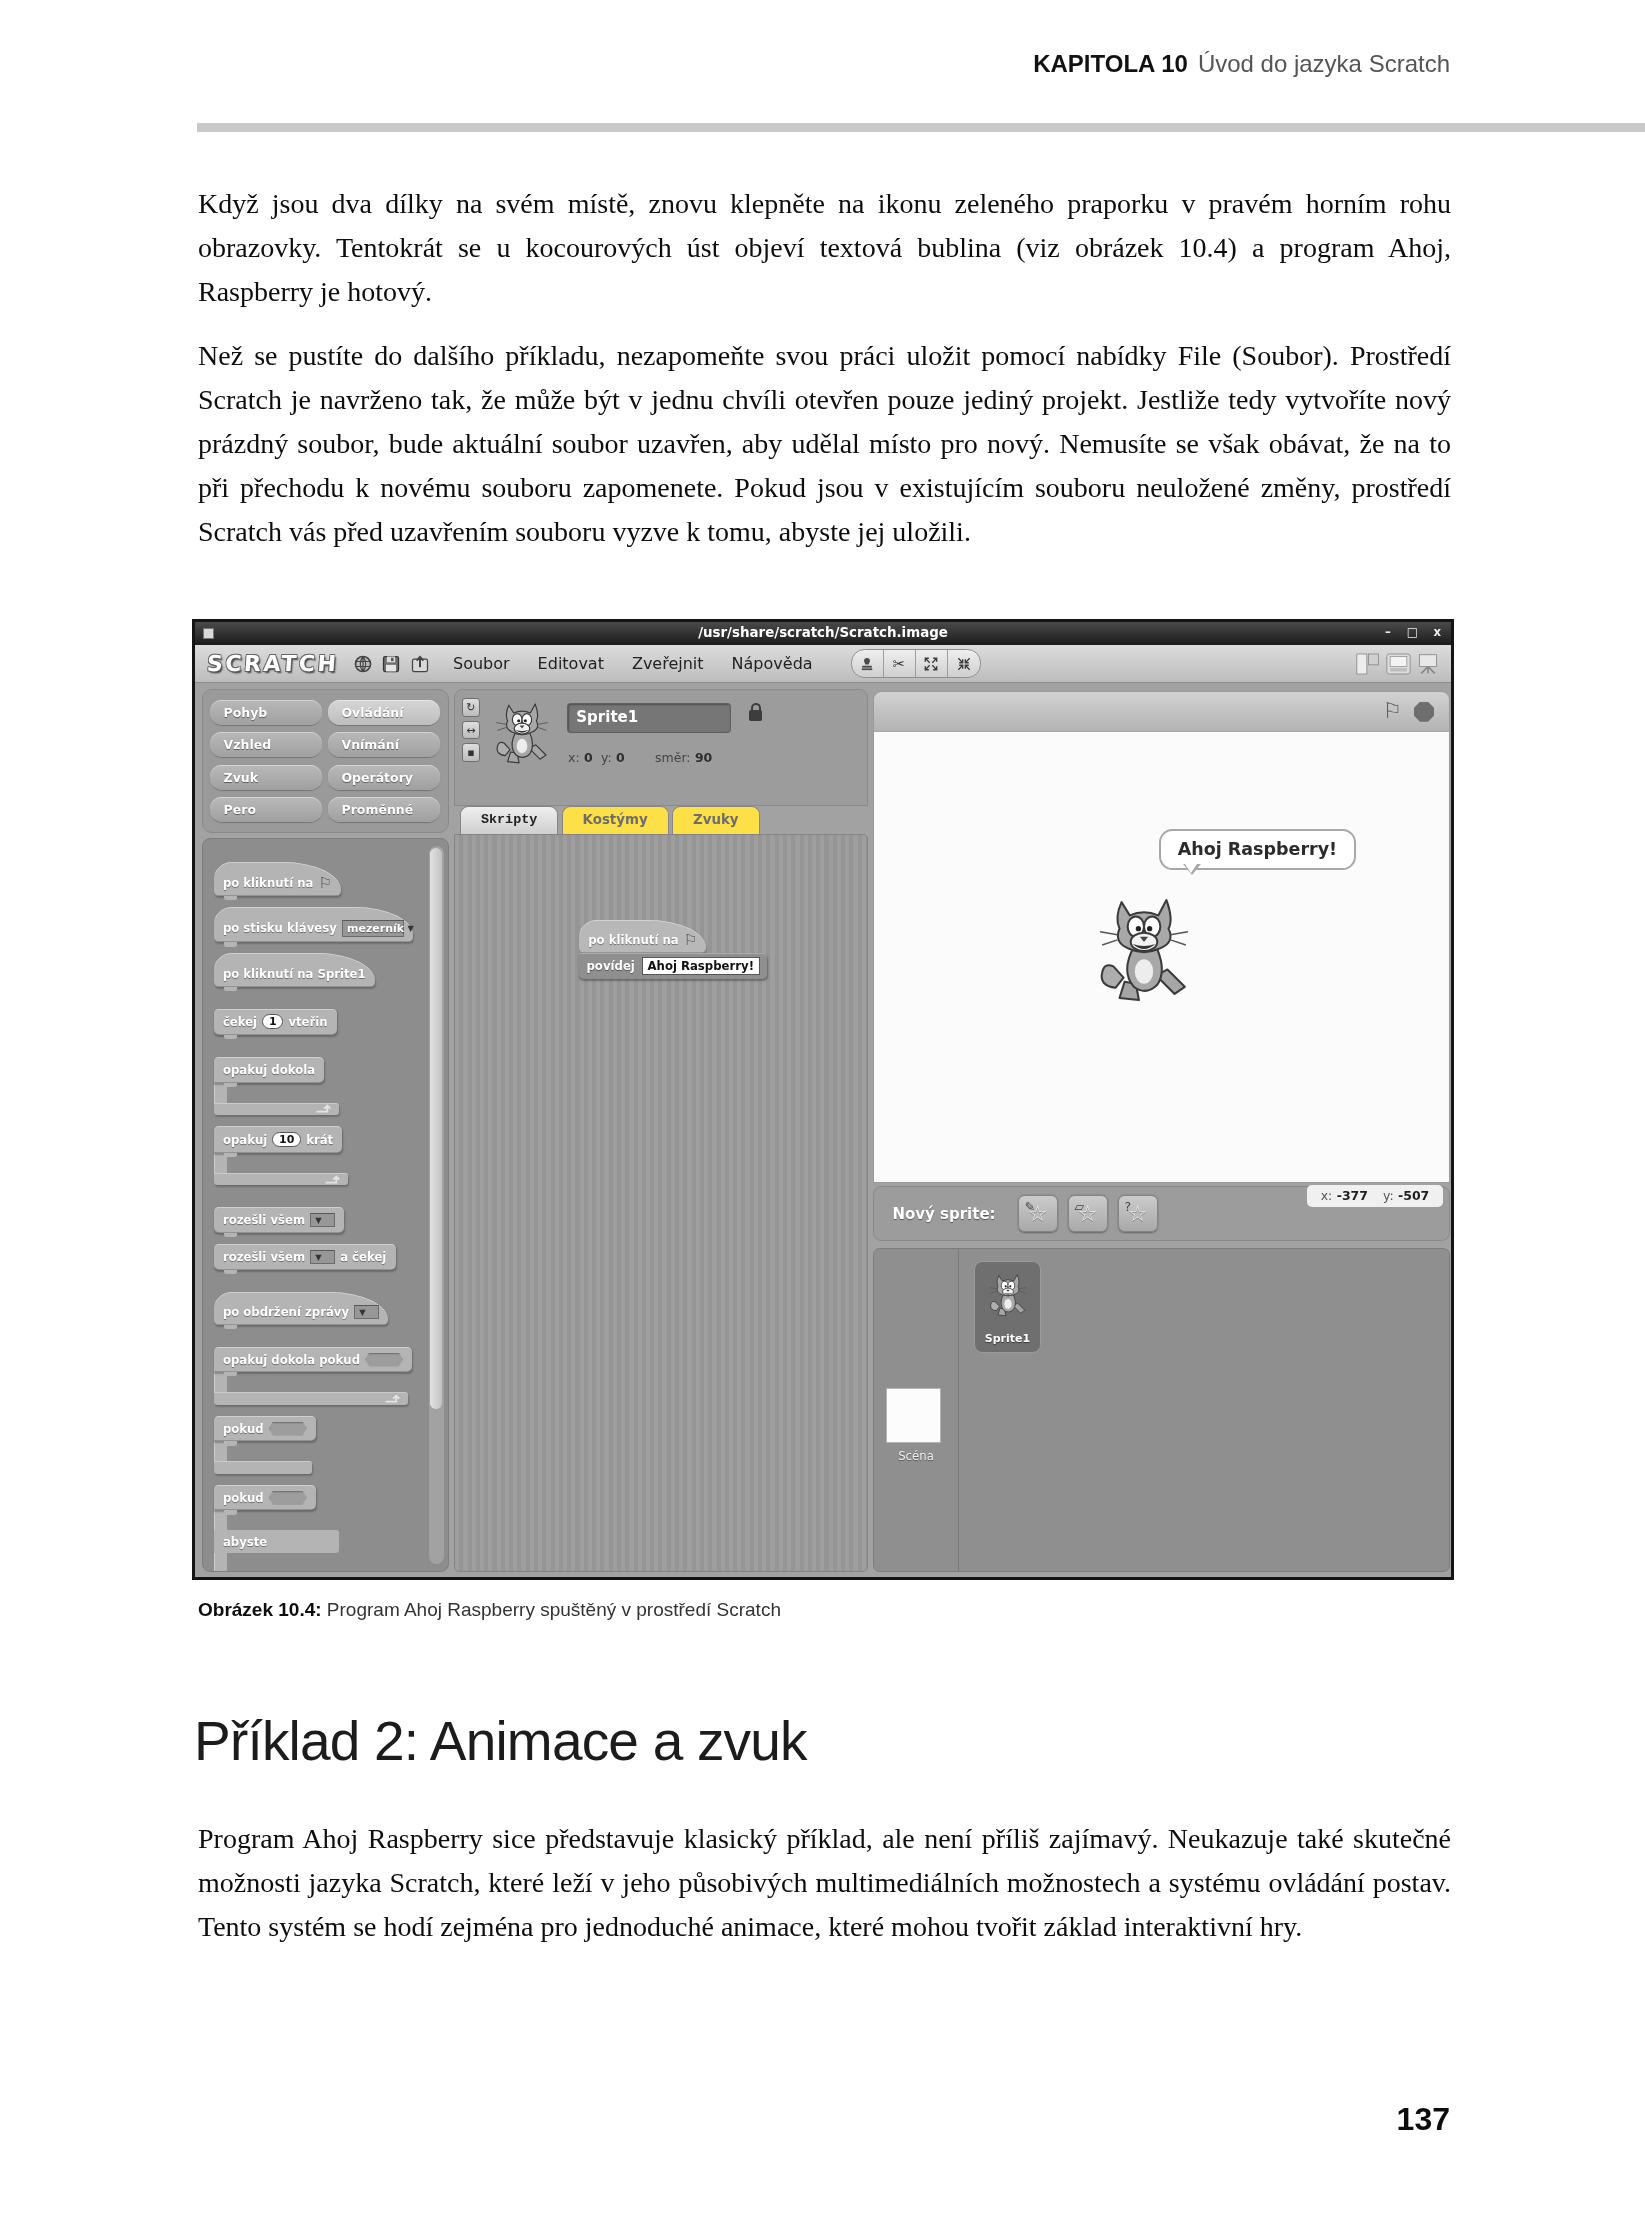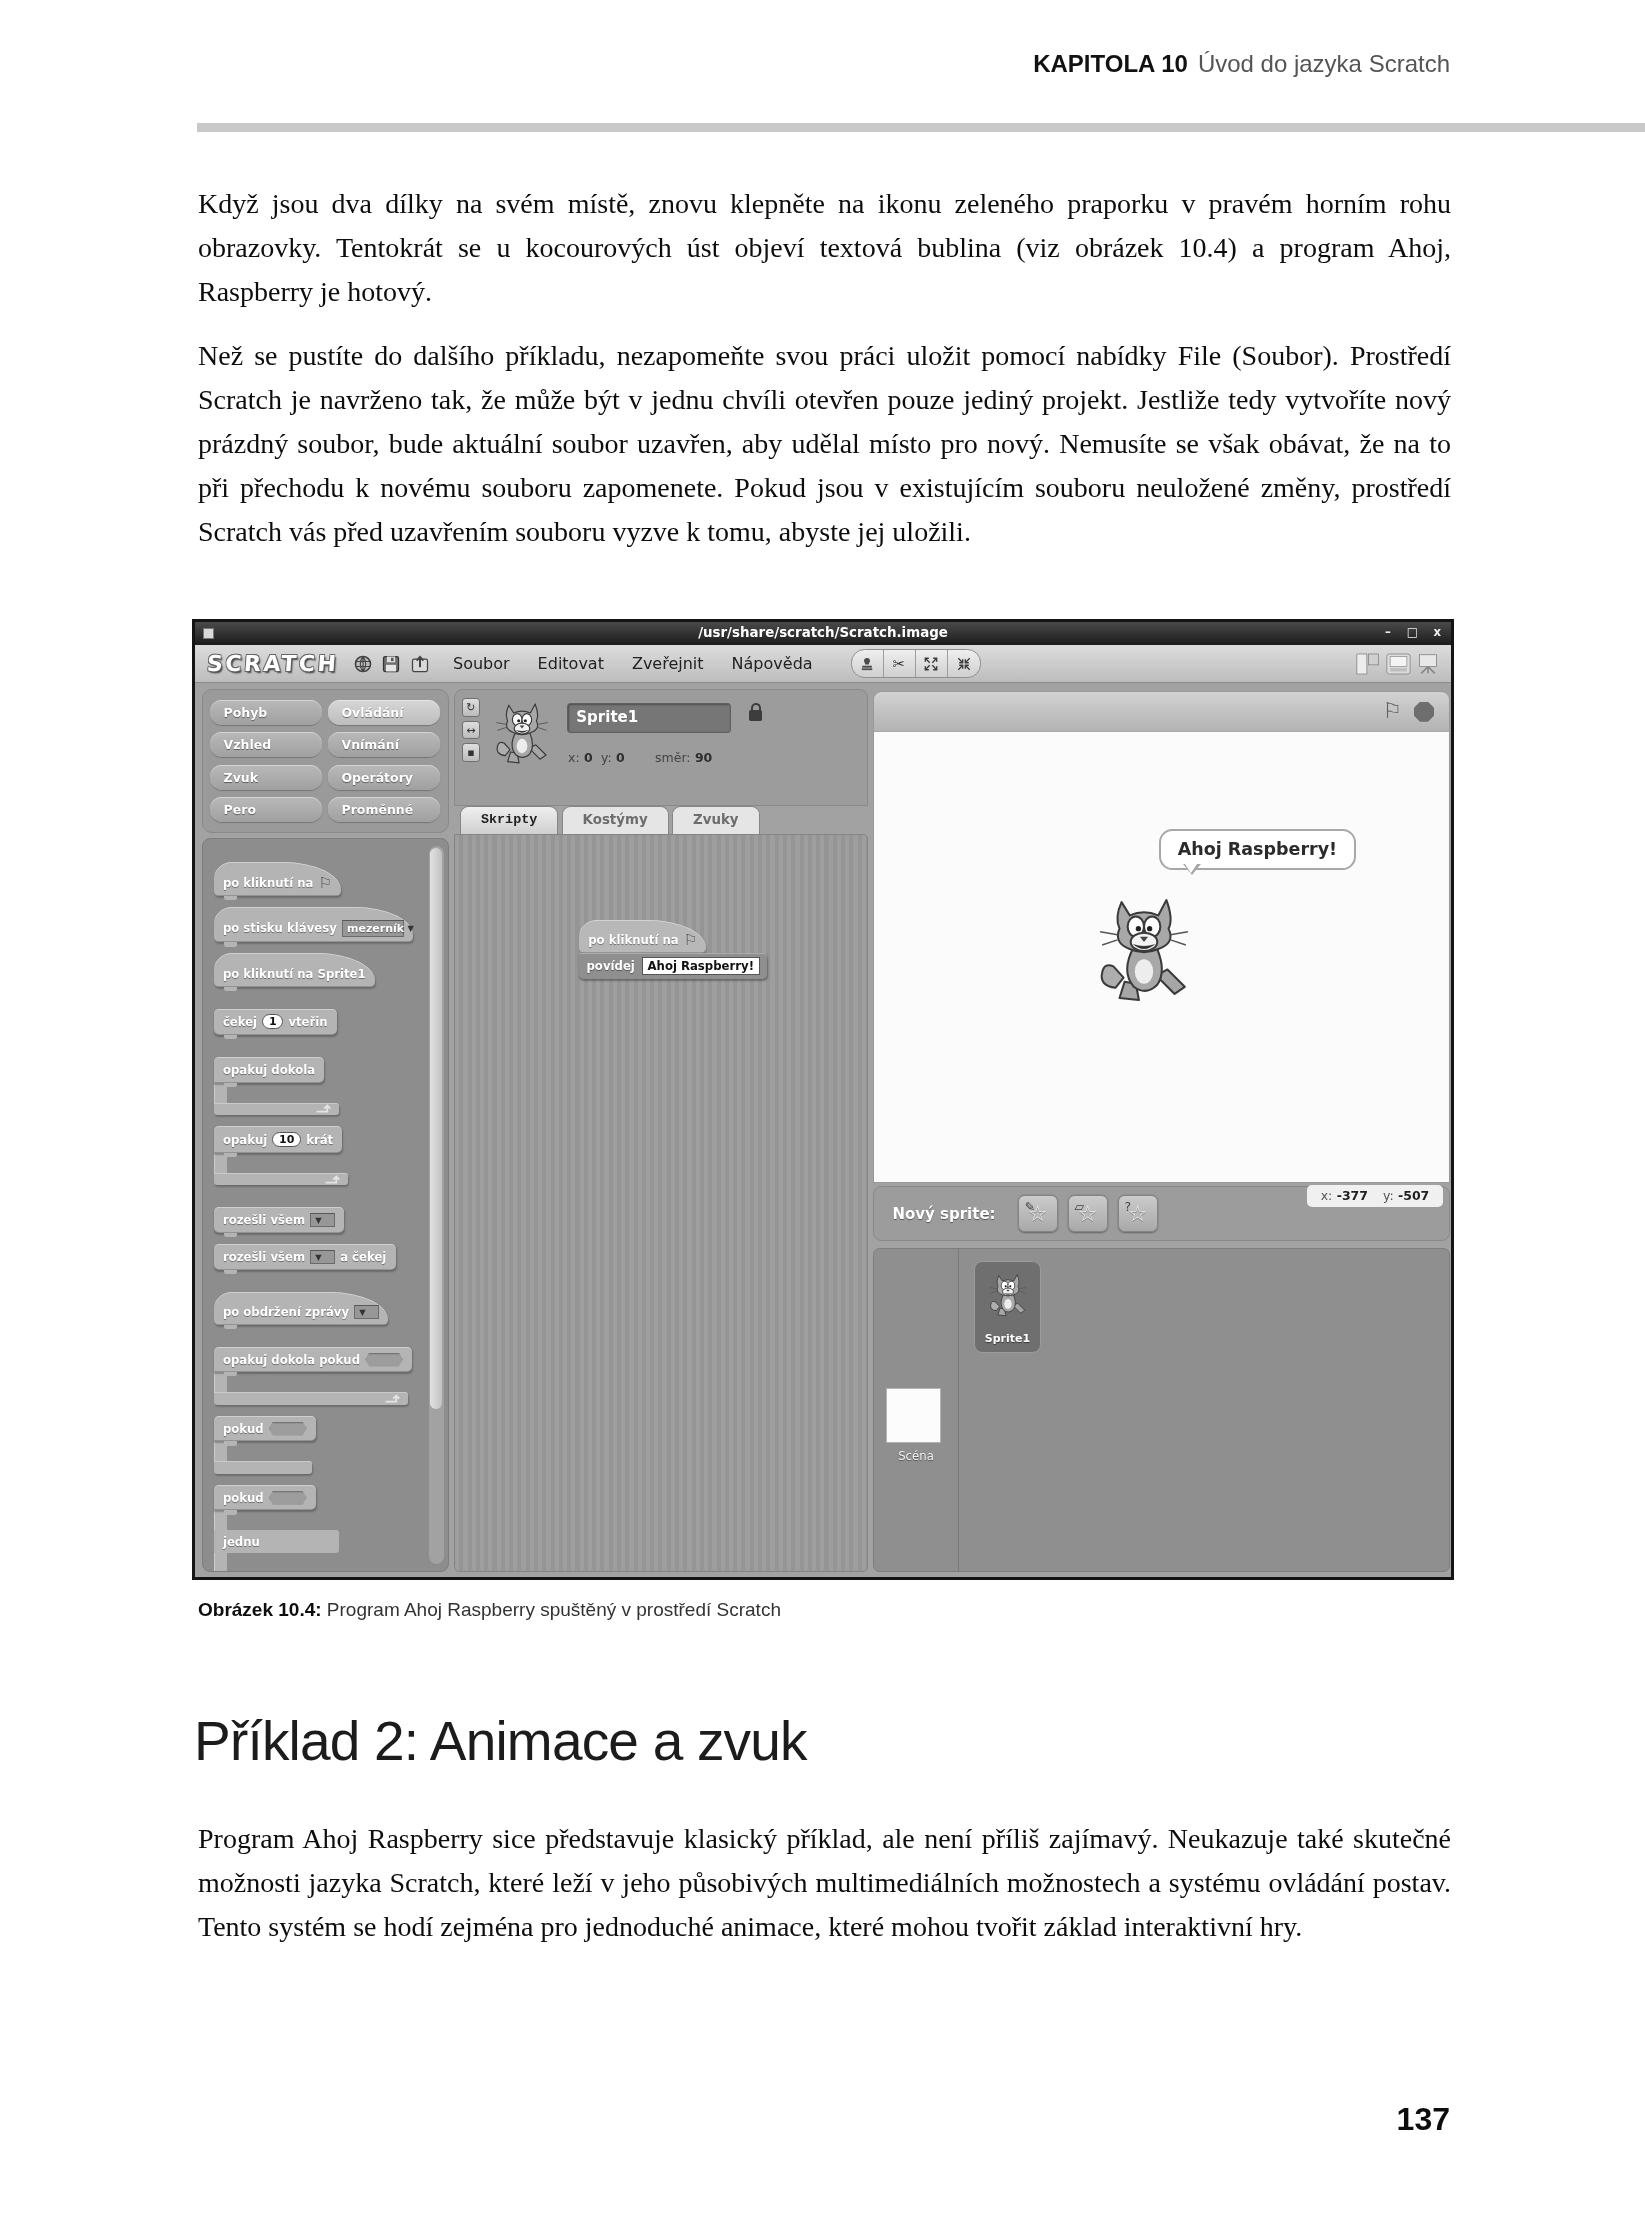--- a/index.html
+++ b/index.html
@@ -79,21 +79,21 @@
   .rotbtns { position:absolute; left:6.7px; top:8.3px; display:flex; flex-direction:column; gap:4.2px; }
   .rotbtn { width:18.4px; height:18.4px; border:0.8px solid #6f6f6f; border-radius:3.3px; background:linear-gradient(#dedede,#bcbcbc); color:#333; font-size:11px; display:flex; align-items:center; justify-content:center; }
   .hdrcat { position:absolute; left:37px; top:5px; width:60px; height:72px; }
   .namebox { position:absolute; left:112px; top:13.4px; width:164px; height:30px; background:#767676; border:1.7px solid #5f5f5f; border-radius:3.3px; color:#fff; font-weight:bold; font-size:15px; padding:3.3px 8.3px; box-shadow:inset 0.8px 0.8px 1.7px rgba(0,0,0,.4); }
   .lock { position:absolute; left:294px; top:20px; width:13.4px; height:11px; background:#3d3d3d; border-radius:1.7px; }
   .lock::before { content:""; position:absolute; left:1.7px; top:-6.7px; width:6.7px; height:6.7px; border:2.5px solid #3d3d3d; border-bottom:none; border-radius:5px 5px 0 0; }
   .xyrow { position:absolute; left:113px; top:60px; font-size:12.5px; font-weight:bold; color:#2e2e2e; display:flex; gap:8.3px; }
   .xyrow .lab { color:#444; font-weight:normal; }
 
   .tabs { position:absolute; left:265px; top:122px; display:flex; gap:3.3px; }
-  .tab { border:0.8px solid #868686; border-bottom:none; border-radius:8.3px 8.3px 0 0; padding:5px 20px 6.7px; font-weight:bold; font-size:13.4px; background:#e5e5e5; color:#6d6d6d; }
+  .tab { border:0.8px solid #868686; border-bottom:none; border-radius:8.3px 8.3px 0 0; padding:5px 20px 6.7px; font-weight:bold; font-size:13.4px; background:#fde047; color:#6d6d6d; }
   .tab.active { background:linear-gradient(#efefef,#cfcfcf); color:#222;font-family:Liberation Mono, monospace; }
 
   .scriptpane { position:absolute; left:259px; top:150px; width:414px; bottom:5px; background:repeating-linear-gradient(90deg,#9e9e9e 0 4.2px,#959595 4.2px 8.3px); border:1.7px solid #848484; border-radius:0 5px 5px 5px; }
   .script { position:absolute; left:124px; top:85px; }
   .script .blk { margin-bottom:0; }
   .sayrow { position:relative; background:#8f8f8f; border-radius:0 5px 5px 5px; padding:4.2px 7.5px; display:flex; align-items:center; gap:6.7px; width:max-content; color:#fff; font-weight:bold; font-size:11.7px; text-shadow:0 0.8px 0.8px rgba(0,0,0,.4); box-shadow:inset 0 0.8px 0 rgba(255,255,255,.35), 0.8px 1.7px 1.7px rgba(0,0,0,.3); }
   .sayfield { background:#fff; color:#111; text-shadow:none; font-weight:bold; font-size:11.7px; border:0.8px solid #555; padding:0.8px 5px; }
 
   
   .stagehdr { position:absolute; left:678px; top:6.7px; width:577px; height:40px; background:linear-gradient(#d2d2d2,#b3b3b3); border:1.7px solid #989898; border-bottom:none; border-radius:8.3px 8.3px 0 0; }
@@ -302,21 +302,21 @@
         </div>
         <div class="cspine"></div>
         <div class="cbar" style="width:98px"></div>
       </div>
       <div class="cgrp">
         <div class="blk">
           <span>pokud</span>
           <span class="hex"></span>
         </div>
         <div class="cspine"></div>
-        <div class="cmid"><span>jednu</span></div>
+        <div class="cmid"><span>abyste</span></div>
         <div class="cspine"></div>
         <div class="cbar" style="width:117px"></div>
       </div>
 
       <div class="pscroll"></div>
     </div>
 
     <div class="spritehdr">
       <span class="rotbtns">
         <span class="rotbtn">↻</span>

